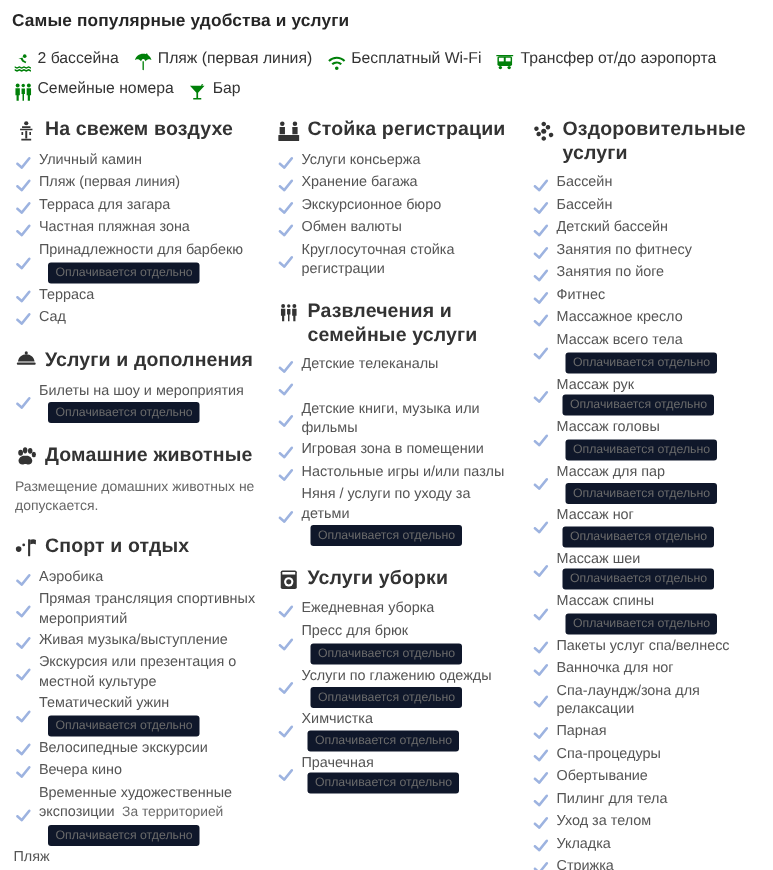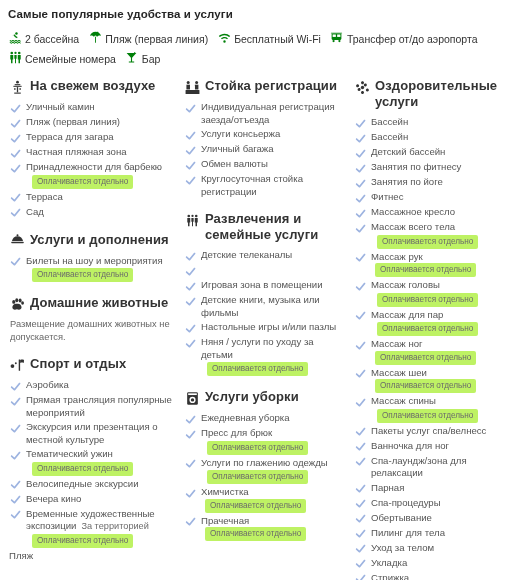--- a/index.html
+++ b/index.html
@@ -37,21 +37,21 @@
     line-height: 14px;
   }
   .popular-list {
     display: flex;
     flex-wrap: wrap;
     align-items: center;
     line-height: 18px;
   }
   .popular-item {
     display: inline-flex;
-    align-items: flex-start;
+    align-items: flex-end;
     margin-right: 9px;
     font-size: 10.5px;
     color: #333;
     white-space: nowrap;
     margin-bottom: 2px;
   }
   .popular-item .pico {
     display: inline-flex;
     align-items: center;
     justify-content: center;
@@ -107,21 +107,21 @@
     letter-spacing: 0.1px;
   }
 
   .facil-list {
     list-style: none;
     margin: 0;
     padding: 0;
   }
   .facil {
     display: flex;
-    align-items: flex-start;
+    align-items: center;
     margin-bottom: 2px;
     line-height: 12.5px;
   }
   .check {
     flex: 0 0 12px;
     width: 12px;
     height: 12px;
     margin-right: 5px;
     margin-top: 1px;
     display: flex;
@@ -132,21 +132,21 @@
   .check svg { display: block; }
   .facil-body {
     font-size: 9.6px;
     color: #555555;
     line-height: 12.5px;
     padding-top: 0px;
   }
   .facil-label { display: inline; }
   .badge {
     display: inline-block;
-    background: #bef264;
+    background: #0f172a;
     color: #6b6b6b;
     font-size: 8.2px;
     line-height: 10px;
     padding: 2px 5px 2px 5px;
     border-radius: 2px;
     white-space: nowrap;
     vertical-align: middle;
   }
   .badge-block {
     display: inline-block;
@@ -377,21 +377,29 @@
                 </svg>
               </span>
               <div class="facil-body"><span class="facil-label">Аэробика</span></div>
             </li>
             <li class="facil">
               <span class="check">
                 <svg width="11" height="11" viewBox="0 0 16 16" fill="currentColor">
                   <path d="M14.6 2.6c-.6-.4-1.3-.2-1.7.3L6.4 11 3.1 8.1c-.5-.4-1.3-.4-1.7.1s-.4 1.3.1 1.7l4.4 3.8c.5.4 1.2.3 1.6-.2l7.4-9.2c.4-.5.3-1.3-.3-1.7z"></path>
                 </svg>
               </span>
-              <div class="facil-body"><span class="facil-label">Прямая трансляция популярные мероприятий</span></div>
+              <div class="facil-body"><span class="facil-label">Прямая трансляция спортивных мероприятий</span></div>
+            </li>
+            <li class="facil">
+              <span class="check">
+                <svg width="11" height="11" viewBox="0 0 16 16" fill="currentColor">
+                  <path d="M14.6 2.6c-.6-.4-1.3-.2-1.7.3L6.4 11 3.1 8.1c-.5-.4-1.3-.4-1.7.1s-.4 1.3.1 1.7l4.4 3.8c.5.4 1.2.3 1.6-.2l7.4-9.2c.4-.5.3-1.3-.3-1.7z"></path>
+                </svg>
+              </span>
+              <div class="facil-body"><span class="facil-label">Живая музыка/выступление</span></div>
             </li>
             <li class="facil">
               <span class="check">
                 <svg width="11" height="11" viewBox="0 0 16 16" fill="currentColor">
                   <path d="M14.6 2.6c-.6-.4-1.3-.2-1.7.3L6.4 11 3.1 8.1c-.5-.4-1.3-.4-1.7.1s-.4 1.3.1 1.7l4.4 3.8c.5.4 1.2.3 1.6-.2l7.4-9.2c.4-.5.3-1.3-.3-1.7z"></path>
                 </svg>
               </span>
               <div class="facil-body"><span class="facil-label">Экскурсия или презентация о местной культуре</span></div>
             </li>
             <li class="facil">
@@ -447,37 +455,37 @@
             </span>
             <div class="section-title">Стойка регистрации</div>
           </div>
           <ul class="facil-list">
             <li class="facil">
               <span class="check">
                 <svg width="11" height="11" viewBox="0 0 16 16" fill="currentColor">
                   <path d="M14.6 2.6c-.6-.4-1.3-.2-1.7.3L6.4 11 3.1 8.1c-.5-.4-1.3-.4-1.7.1s-.4 1.3.1 1.7l4.4 3.8c.5.4 1.2.3 1.6-.2l7.4-9.2c.4-.5.3-1.3-.3-1.7z"></path>
                 </svg>
               </span>
-              <div class="facil-body"><span class="facil-label">Индивидуальная регистрация заезда/отъезда</span></div>
-            </li>
-            <li class="facil">
-              <span class="check">
-                <svg width="11" height="11" viewBox="0 0 16 16" fill="currentColor">
-                  <path d="M14.6 2.6c-.6-.4-1.3-.2-1.7.3L6.4 11 3.1 8.1c-.5-.4-1.3-.4-1.7.1s-.4 1.3.1 1.7l4.4 3.8c.5.4 1.2.3 1.6-.2l7.4-9.2c.4-.5.3-1.3-.3-1.7z"></path>
-                </svg>
-              </span>
               <div class="facil-body"><span class="facil-label">Услуги консьержа</span></div>
             </li>
             <li class="facil">
               <span class="check">
                 <svg width="11" height="11" viewBox="0 0 16 16" fill="currentColor">
                   <path d="M14.6 2.6c-.6-.4-1.3-.2-1.7.3L6.4 11 3.1 8.1c-.5-.4-1.3-.4-1.7.1s-.4 1.3.1 1.7l4.4 3.8c.5.4 1.2.3 1.6-.2l7.4-9.2c.4-.5.3-1.3-.3-1.7z"></path>
                 </svg>
               </span>
-              <div class="facil-body"><span class="facil-label">Уличный багажа</span></div>
+              <div class="facil-body"><span class="facil-label">Хранение багажа</span></div>
+            </li>
+            <li class="facil">
+              <span class="check">
+                <svg width="11" height="11" viewBox="0 0 16 16" fill="currentColor">
+                  <path d="M14.6 2.6c-.6-.4-1.3-.2-1.7.3L6.4 11 3.1 8.1c-.5-.4-1.3-.4-1.7.1s-.4 1.3.1 1.7l4.4 3.8c.5.4 1.2.3 1.6-.2l7.4-9.2c.4-.5.3-1.3-.3-1.7z"></path>
+                </svg>
+              </span>
+              <div class="facil-body"><span class="facil-label">Экскурсионное бюро</span></div>
             </li>
             <li class="facil">
               <span class="check">
                 <svg width="11" height="11" viewBox="0 0 16 16" fill="currentColor">
                   <path d="M14.6 2.6c-.6-.4-1.3-.2-1.7.3L6.4 11 3.1 8.1c-.5-.4-1.3-.4-1.7.1s-.4 1.3.1 1.7l4.4 3.8c.5.4 1.2.3 1.6-.2l7.4-9.2c.4-.5.3-1.3-.3-1.7z"></path>
                 </svg>
               </span>
               <div class="facil-body"><span class="facil-label">Обмен валюты</span></div>
             </li>
             <li class="facil">
@@ -519,29 +527,29 @@
                   <path d="M14.6 2.6c-.6-.4-1.3-.2-1.7.3L6.4 11 3.1 8.1c-.5-.4-1.3-.4-1.7.1s-.4 1.3.1 1.7l4.4 3.8c.5.4 1.2.3 1.6-.2l7.4-9.2c.4-.5.3-1.3-.3-1.7z"></path>
                 </svg>
               </span>
             </li>
             <li class="facil">
               <span class="check">
                 <svg width="11" height="11" viewBox="0 0 16 16" fill="currentColor">
                   <path d="M14.6 2.6c-.6-.4-1.3-.2-1.7.3L6.4 11 3.1 8.1c-.5-.4-1.3-.4-1.7.1s-.4 1.3.1 1.7l4.4 3.8c.5.4 1.2.3 1.6-.2l7.4-9.2c.4-.5.3-1.3-.3-1.7z"></path>
                 </svg>
               </span>
+              <div class="facil-body"><span class="facil-label">Детские книги, музыка или фильмы</span></div>
+            </li>
+            <li class="facil">
+              <span class="check">
+                <svg width="11" height="11" viewBox="0 0 16 16" fill="currentColor">
+                  <path d="M14.6 2.6c-.6-.4-1.3-.2-1.7.3L6.4 11 3.1 8.1c-.5-.4-1.3-.4-1.7.1s-.4 1.3.1 1.7l4.4 3.8c.5.4 1.2.3 1.6-.2l7.4-9.2c.4-.5.3-1.3-.3-1.7z"></path>
+                </svg>
+              </span>
               <div class="facil-body"><span class="facil-label">Игровая зона в помещении</span></div>
-            </li>
-            <li class="facil">
-              <span class="check">
-                <svg width="11" height="11" viewBox="0 0 16 16" fill="currentColor">
-                  <path d="M14.6 2.6c-.6-.4-1.3-.2-1.7.3L6.4 11 3.1 8.1c-.5-.4-1.3-.4-1.7.1s-.4 1.3.1 1.7l4.4 3.8c.5.4 1.2.3 1.6-.2l7.4-9.2c.4-.5.3-1.3-.3-1.7z"></path>
-                </svg>
-              </span>
-              <div class="facil-body"><span class="facil-label">Детские книги, музыка или фильмы</span></div>
             </li>
             <li class="facil">
               <span class="check">
                 <svg width="11" height="11" viewBox="0 0 16 16" fill="currentColor">
                   <path d="M14.6 2.6c-.6-.4-1.3-.2-1.7.3L6.4 11 3.1 8.1c-.5-.4-1.3-.4-1.7.1s-.4 1.3.1 1.7l4.4 3.8c.5.4 1.2.3 1.6-.2l7.4-9.2c.4-.5.3-1.3-.3-1.7z"></path>
                 </svg>
               </span>
               <div class="facil-body"><span class="facil-label">Настольные игры и/или пазлы</span></div>
             </li>
             <li class="facil">

